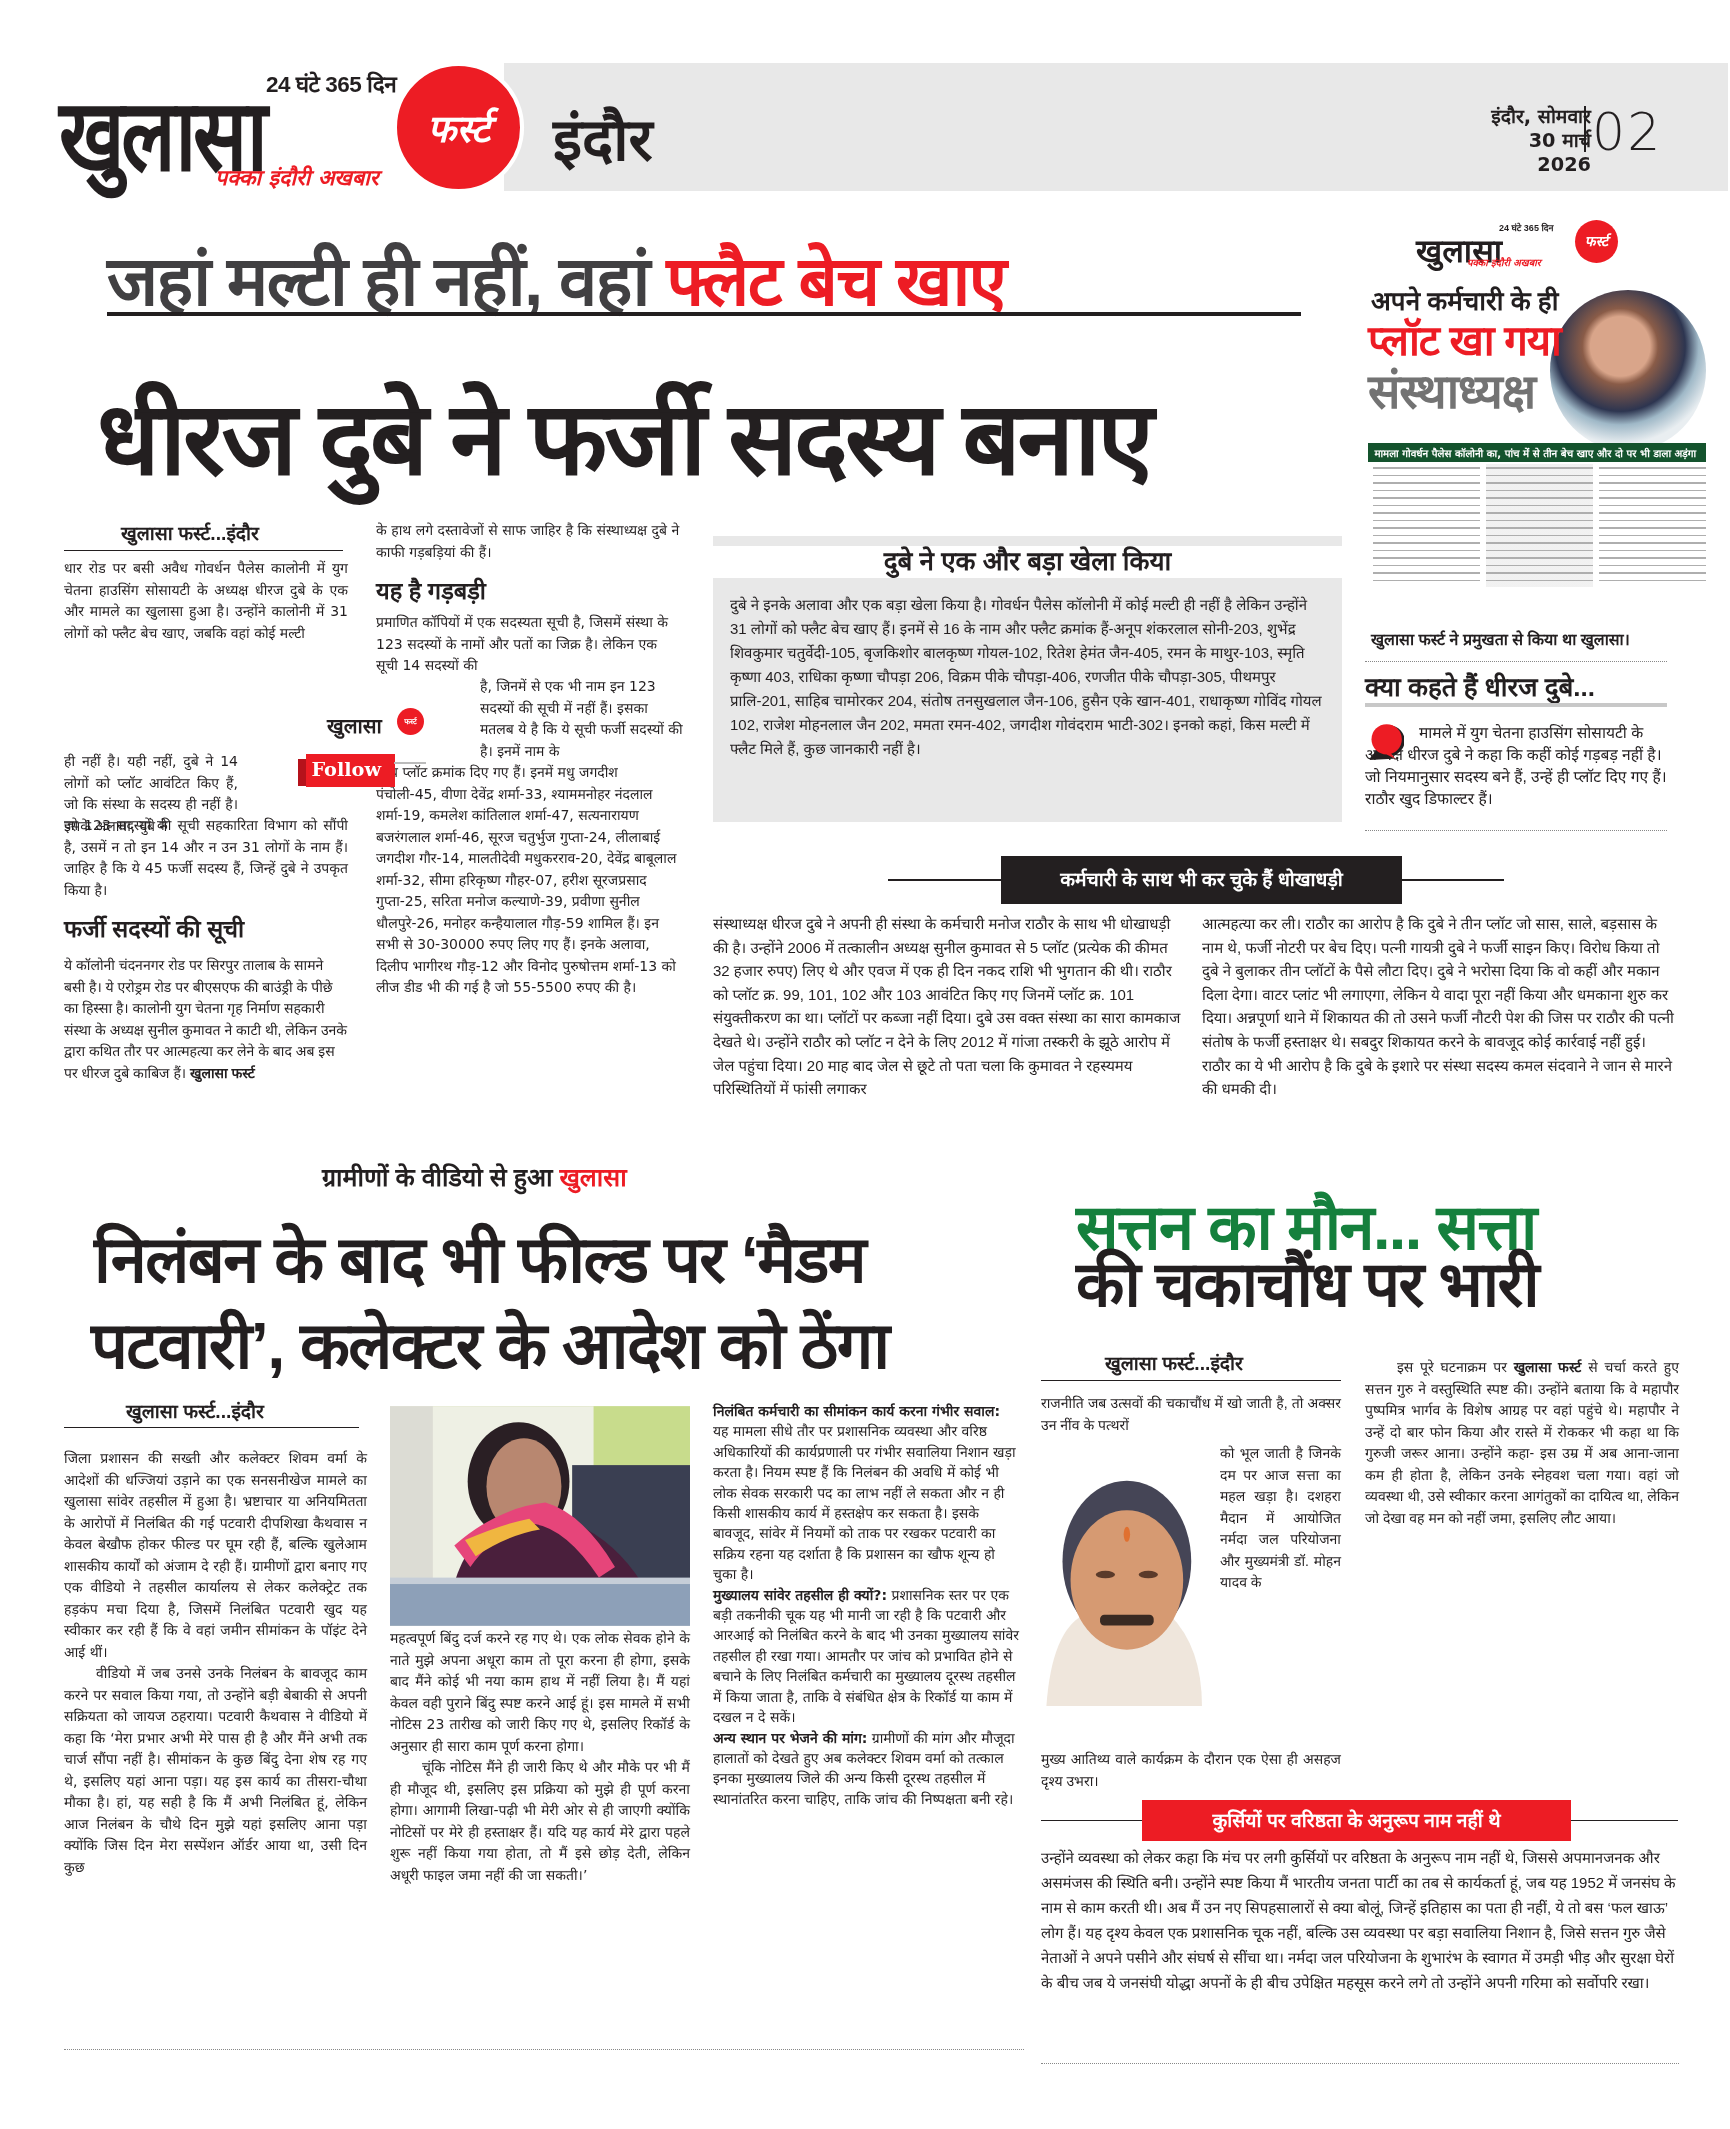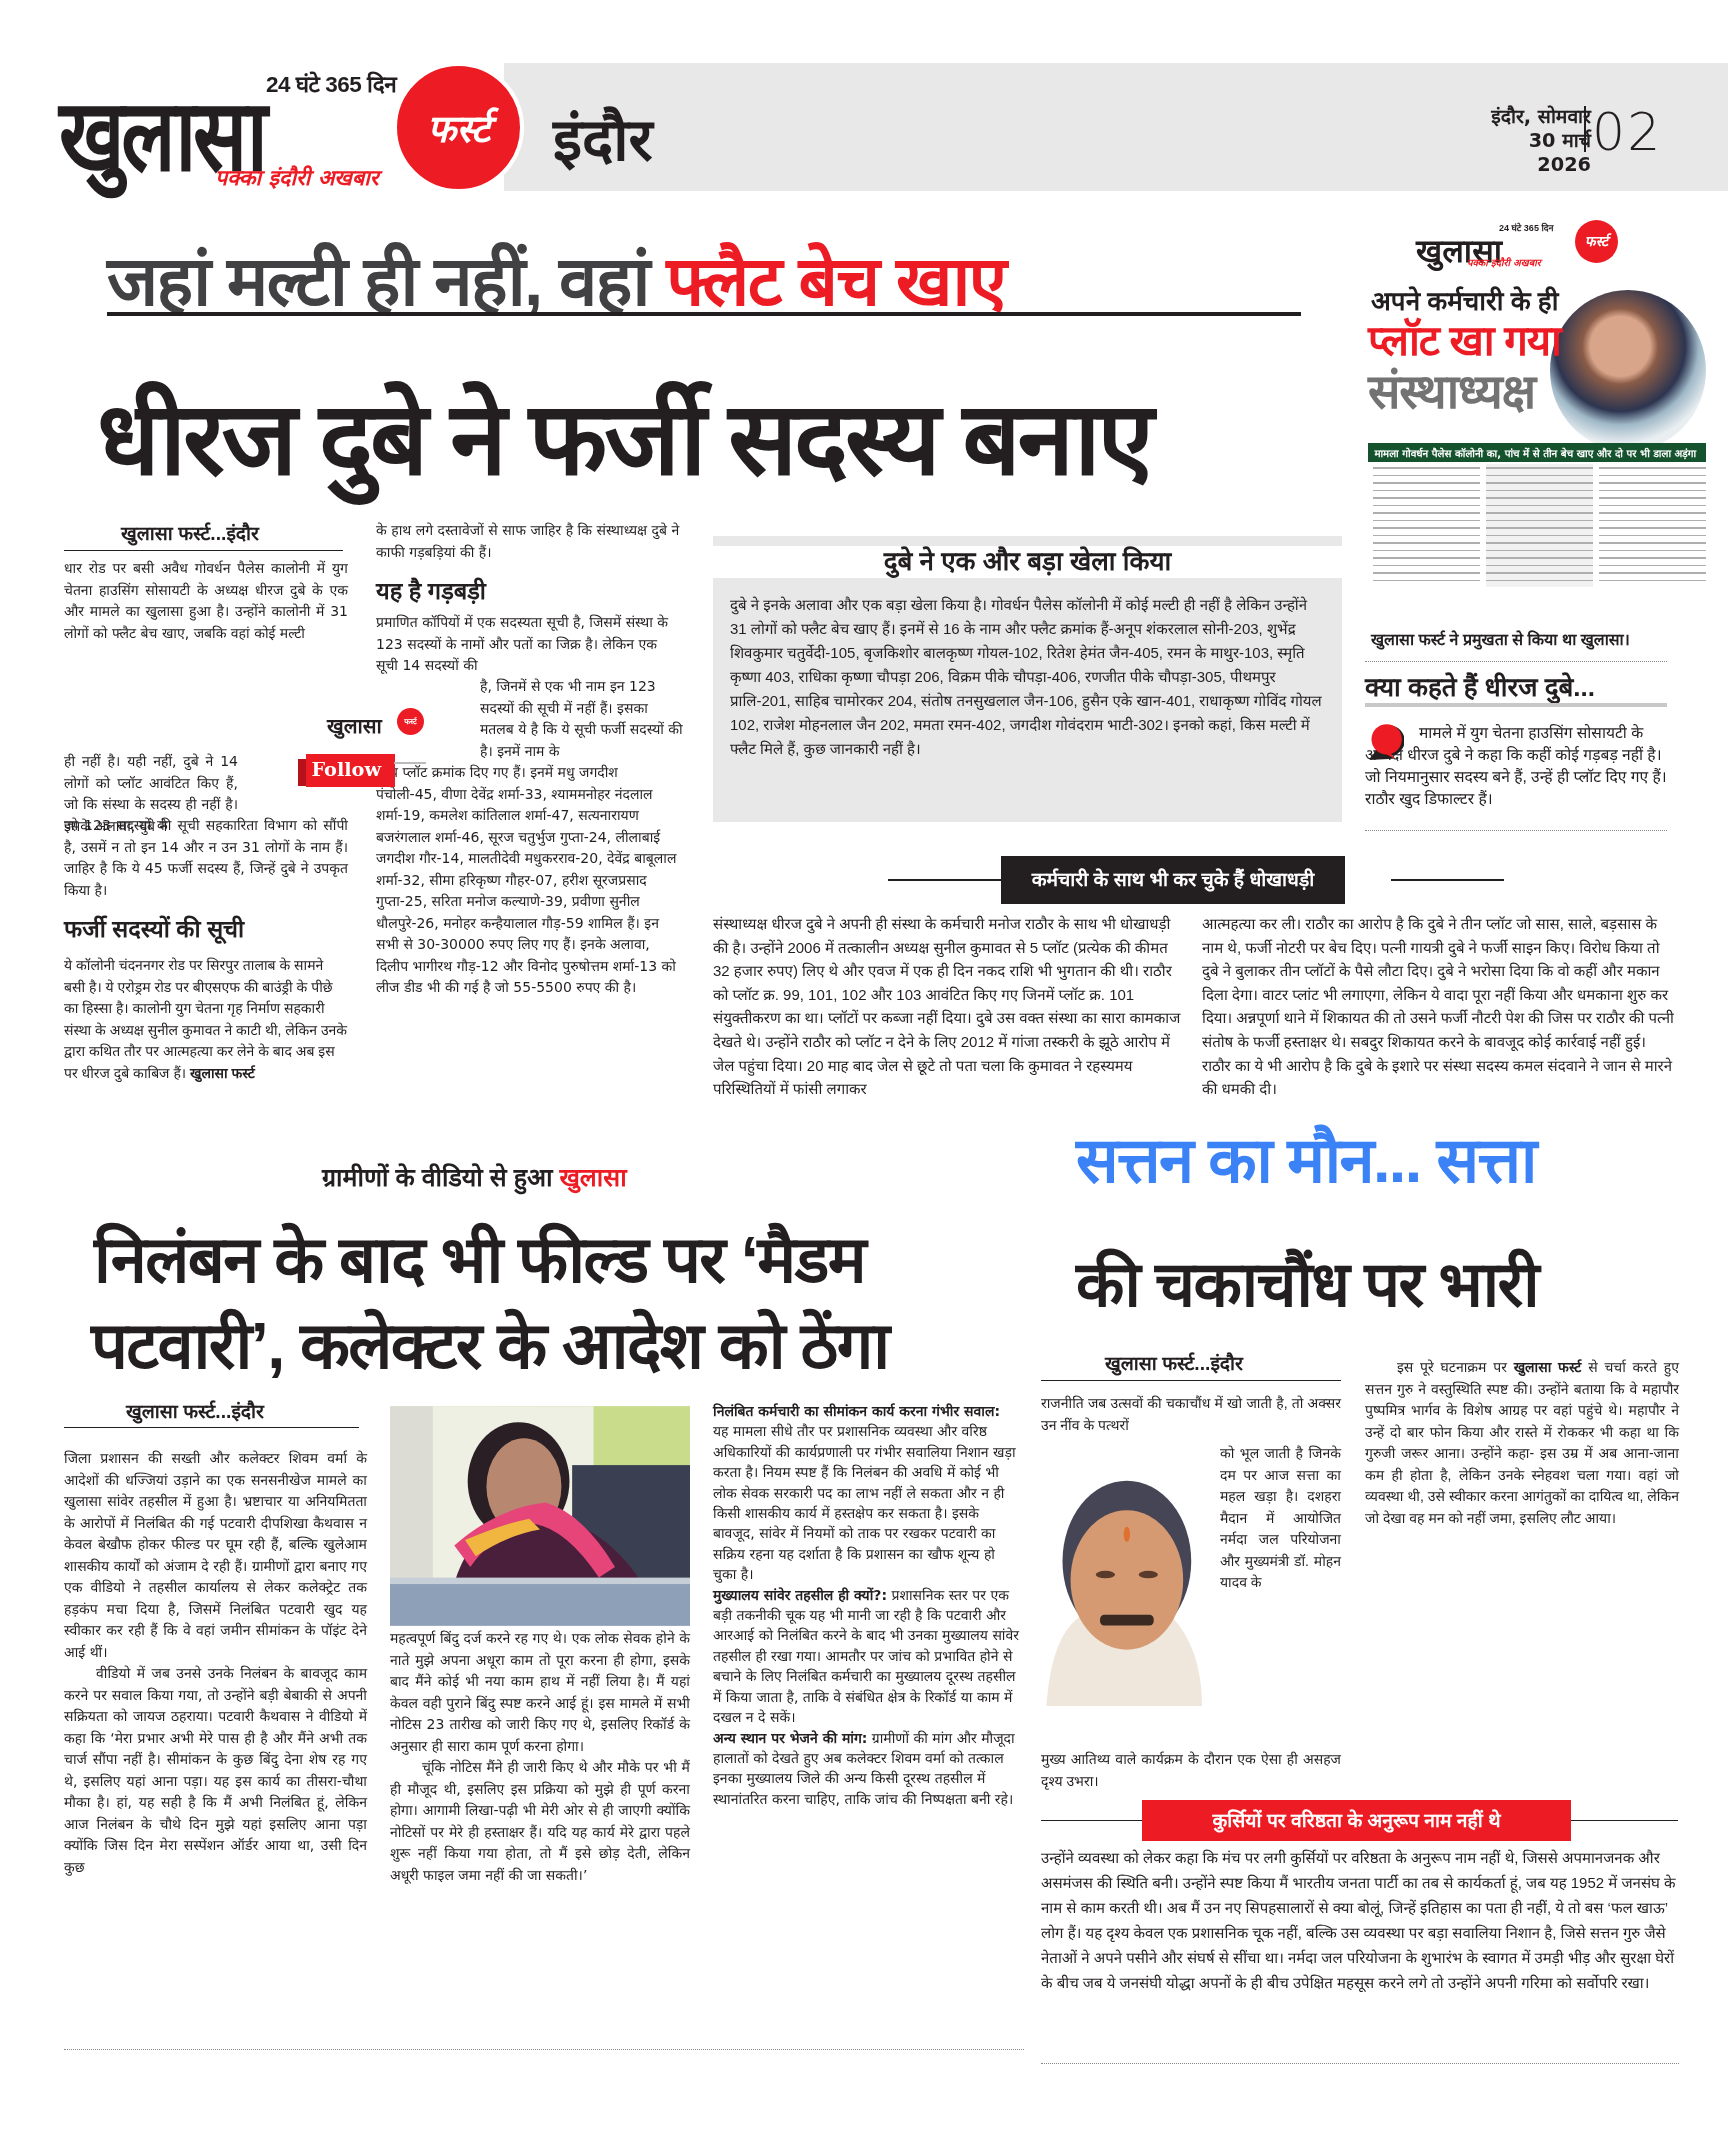--- a/index.html
+++ b/index.html
@@ -76,41 +76,41 @@
   .fu-ribbon-tail { left: 298px; top: 759px; width: 10.7px; height: 27px; background:#b5121b; }
   .fu-line { left: 394px; top: 762px; width: 32px; height: 2.1px; background: #bbb; }
 
   
   .gray-box { left: 713px; top: 536px; width: 629px; height: 286px; background: #e8e8e8; }
   .gray-head-bg { left: 713px; top: 546px; width: 629px; height: 32px; background: #fff; }
   .gray-head { left: 713px; top: 542px; width: 629px; text-align: center; font-size: 26px; font-weight: 900; color: #231f20; }
   .gray-text { left: 730px; top: 593px; width: 595px; font-size: 15px; line-height: 24px; color: #231f20; text-align: left; }
 
   
-  .emp-box { left: 1001px; top: 856px; width: 344px; height: 48px; background: #231f20; color: #fff; font-size: 19.3px; font-weight: 700; text-align: center; line-height: 48px; }
+  .emp-box { left: 1001px; top: 856px; width: 401px; height: 48px; background: #231f20; color: #fff; font-size: 19.3px; font-weight: 700; text-align: center; line-height: 48px; }
   .emp-line-l { left: 888px; top: 879px; width: 113px; height: 1.6px; background: #231f20; }
   .emp-line-r { left: 1391px; top: 879px; width: 113px; height: 1.6px; background: #231f20; }
   .emp-col1 { left: 713px; top: 912px; width: 472px; font-size: 15px; line-height: 23.6px; text-align: left; }
   .emp-col2 { left: 1202px; top: 912px; width: 472px; font-size: 15px; line-height: 23.6px; text-align: left; }
 
   
   .b-kicker { left: 322px; top: 1159px; font-size: 25px; font-weight: 700; color: #231f20; }
   .b-kicker .red { color: #ed1c24; }
   .b-head1 { left: 94px; top: 1213px; font-size: 65px; font-weight: 900; color: #231f20; letter-spacing: -1.6px; white-space: nowrap; }
   .b-head2 { left: 91px; top: 1299px; font-size: 65px; font-weight: 900; color: #231f20; letter-spacing: -1.6px; white-space: nowrap; }
   .b-byline { left: 126px; top: 1397px; }
   .b-rule { left: 64px; top: 1427px; width: 295px; }
   .b-col1 { left: 64px; top: 1448px; width: 303px; }
   .b-photo { left: 390px; top: 1406px; width: 300px; height: 220px; overflow: hidden; background: linear-gradient(135deg, #dfe7c2 0%, #b9cf7c 35%, #f2f2ee 60%, #8aa0b3 100%); }
   .b-col2 { left: 390px; top: 1628px; width: 300px; }
   .b-col3 { left: 713px; top: 1401px; width: 306px; text-align: left; line-height: 20.4px; }
   .b-dotrule { left: 64px; top: 2049px; width: 960px; }
 
   
-  .s-head1 { left: 1076px; top: 1115px; font-size: 63px; font-weight: 900; color: #3b82f6; letter-spacing: -1.6px; white-space: nowrap; text-align: center; }
+  .s-head1 { left: 1076px; top: 1182px; font-size: 63px; font-weight: 900; color: #15803d; letter-spacing: -1.6px; white-space: nowrap; text-align: center; }
   .s-head2 { left: 1076px; top: 1239px; font-size: 63px; font-weight: 900; color: #231f20; letter-spacing: -1.6px; white-space: nowrap; }
   .s-byline { left: 1105px; top: 1349px; }
   .s-rule { left: 1041px; top: 1380px; width: 300px; }
   .s-col1a { left: 1041px; top: 1380px; width: 300px; margin-top: 13px; }
   .s-photo { left: 1041px; top: 1470px; width: 161px; height: 236px; overflow: hidden; background: #fff; }
   .s-col1b { left: 1220px; top: 1443px; width: 121px; text-align: justify; }
   .s-col1c { left: 1041px; top: 1717px; width: 300px; margin-top: 32px; }
   .s-col2 { left: 1365px; top: 1357px; width: 314px; }
   .s-redbox { left: 1142px; top: 1800px; width: 429px; height: 41px; background: #ed1c24; color: #fff; font-size: 19.3px; font-weight: 700; text-align: center; line-height: 41px; }
   .s-redline-l { left: 1041px; top: 1820px; width: 101px; height: 1.1px; background: #231f20; }

